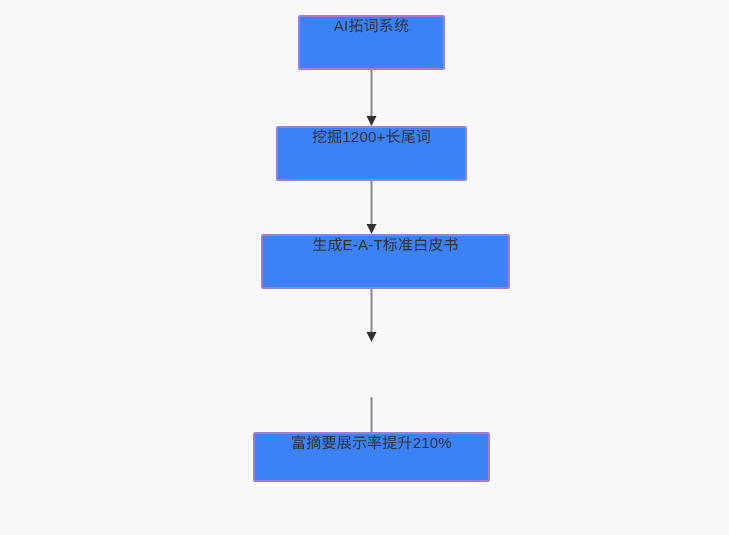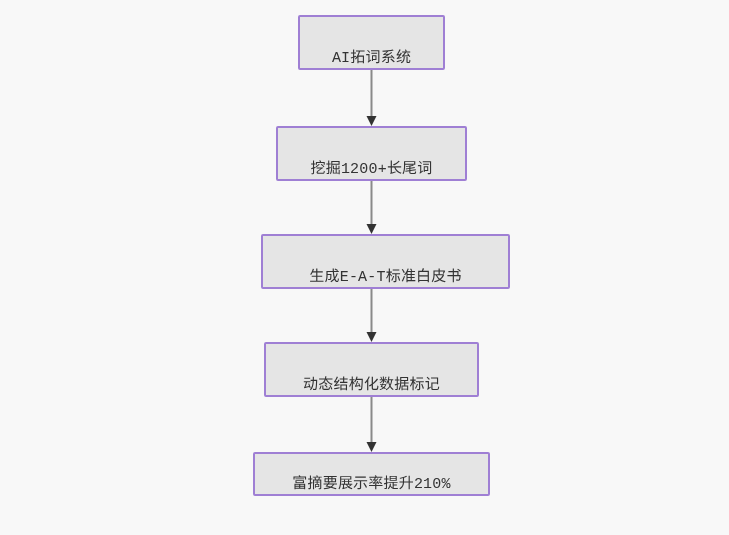--- a/index.html
+++ b/index.html
@@ -24,26 +24,25 @@
     top: 0;
     left: 0;
     width: 729px;
     height: 535px;
     pointer-events: none;
   }
   .node {
     position: absolute;
     box-sizing: border-box;
     display: flex;
-    align-items: flex-end;
+    align-items: flex-start;
     justify-content: center;
-    background: #e5e5e5;
+    background: #3b82f6;
     border: 2px solid #9f7fd4;
     border-radius: 2px;
-    font-family: Liberation Mono, monospace;
   }
   .node-label {
     color: #333333;
     font-size: 15px;
     line-height: 1.2;
     letter-spacing: 0.2px;
     white-space: nowrap;
     text-align: center;
   }
 </style>
@@ -76,21 +75,18 @@
   </div>
 
   <div class="node" id="node-n2" style="left: 276px; top: 126px; width: 191px; height: 55px;">
     <span class="node-label">挖掘1200+长尾词</span>
   </div>
 
   <div class="node" id="node-n3" style="left: 261px; top: 234px; width: 249px; height: 55px;">
     <span class="node-label">生成E-A-T标准白皮书</span>
   </div>
 
-  <div class="node" id="node-n4" style="left: 264px; top: 342px; width: 215px; height: 55px;">
-    <span class="node-label">动态结构化数据标记</span>
-  </div>
 
-  <div class="node" id="node-n5" style="left: 253px; top: 452px; width: 237px; height: 44px;">
+  <div class="node" id="node-n5" style="left: 253px; top: 432px; width: 237px; height: 50px;">
     <span class="node-label">富摘要展示率提升210%</span>
   </div>
 
 </div>
 
 </body></html>

